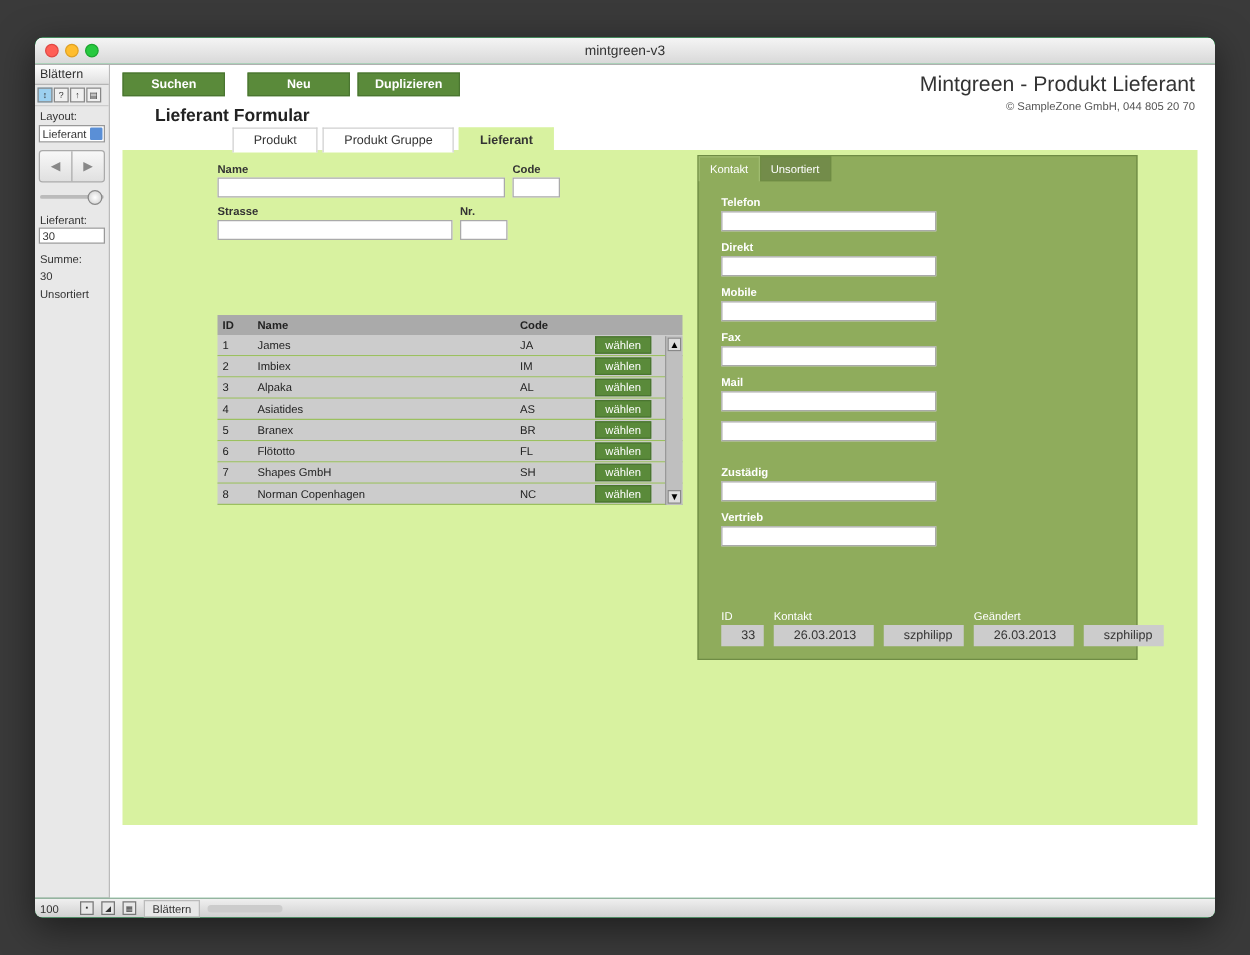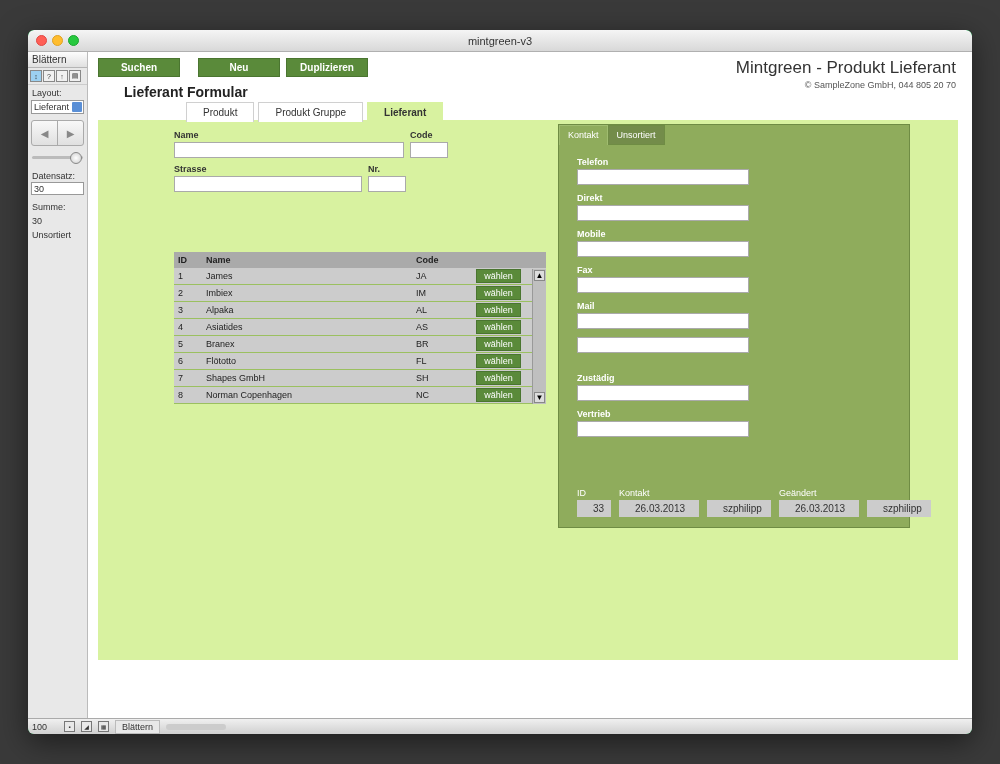--- a/index.html
+++ b/index.html
@@ -101,21 +101,21 @@
       </div>
       <div class="sb-label">Layout:</div>
       <div class="sb-select">
           <span>Lieferant</span>
         </div>
       <div class="sb-book">
         <div>◀</div>
         <div>▶</div>
       </div>
       <div class="sb-slider"></div>
-      <div class="sb-label">Datensatz:</div>
+      <div class="sb-label">Lieferant:</div>
       <div class="sb-input">
           <span>30</span>
         </div>
       <div class="sb-label">Summe:</div>
       <div class="sb-label">30</div>
       <div class="sb-label">Unsortiert</div>
     </div>
 
     <div class="main">
       <div class="toolbar">

